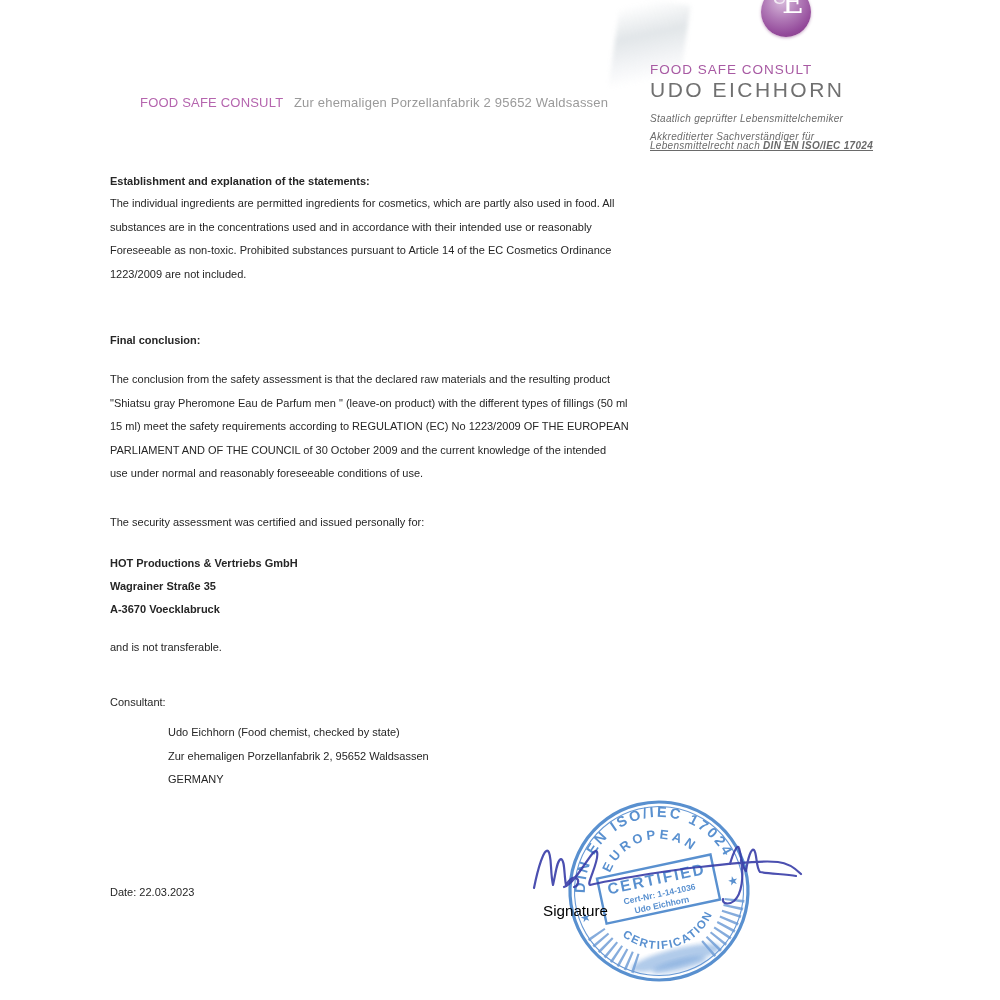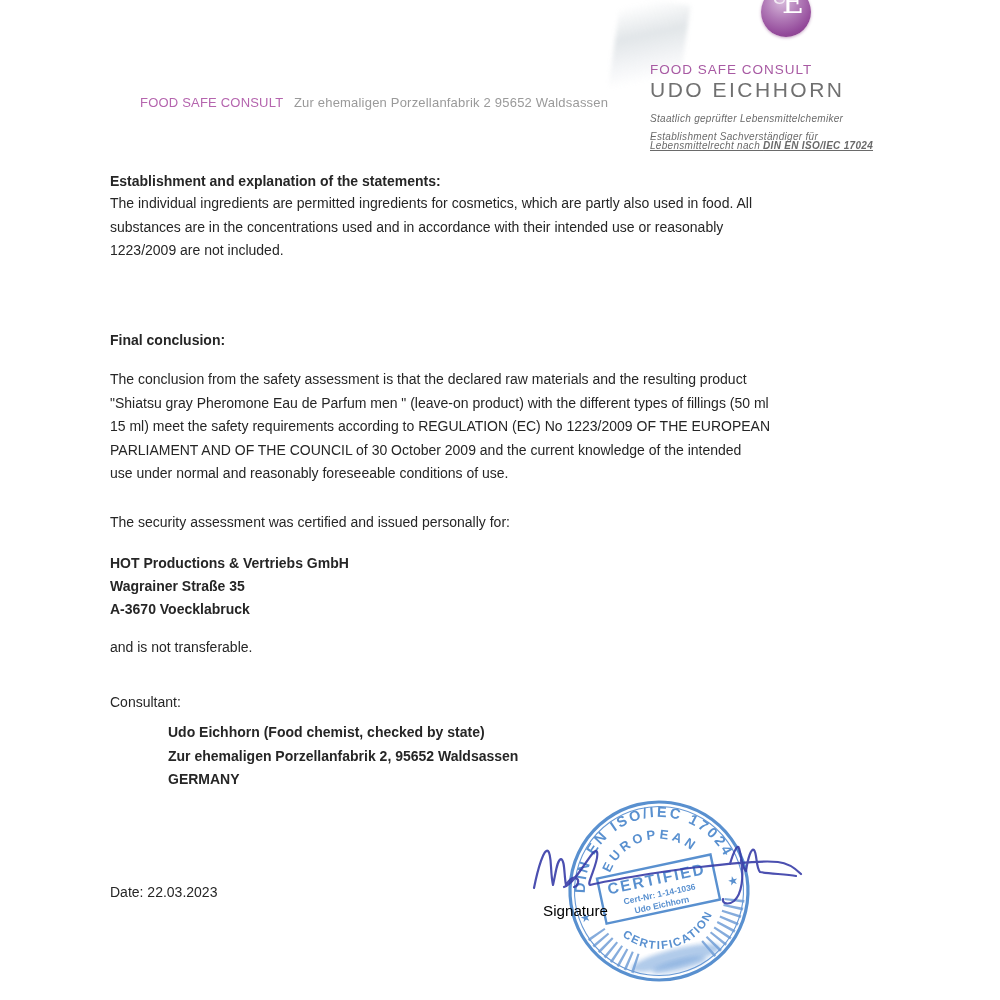--- a/index.html
+++ b/index.html
@@ -31,31 +31,31 @@
   
   .lh-brand{left:650px;top:62px;font-size:13.5px;color:#a85aa3;letter-spacing:1px;}
   .lh-name{left:650px;top:78px;font-size:21px;color:#707070;letter-spacing:2.5px;}
   .lh-cred1{left:650px;top:113px;}
   .lh-cred2{left:650px;top:131px;}
   .lh-cred3{left:650px;top:140px;text-decoration:underline;}
   .cred{font-size:10px;font-style:italic;color:#6a6a6a;letter-spacing:.3px;}
   .cred b{font-weight:bold;}
 
   
-  .body-text{font-size:14px;line-height:23.5px;}
+  .body-text{font-size:11px;line-height:23.5px;}
   .bold{font-weight:bold;}
   .h-establishment{left:110px;top:170px;}
   .p-establishment{left:110px;top:192px;}
   .h-final{left:110px;top:329px;}
   .p-final{left:110px;top:368px;}
   .p-intro{left:110px;top:511px;}
   .p-company{left:110px;top:552px;line-height:23px;}
   .p-note{left:110px;top:636px;}
   .p-consultant-label{left:110px;top:691px;}
-  .p-consultant{left:168px;top:721px;font-weight:bold;}
+  .p-consultant{left:168px;top:721px;}
   .p-date{left:110px;top:881px;}
   .sig-label{left:543px;top:883px;font-size:15.2px;color:#000000;z-index:3;margin-top:19px;}
 
   .stamp-wrap{left:549px;top:781px;width:220px;height:220px;z-index:2;opacity:.92;}
   .sig-wrap{left:520px;top:838px;width:290px;height:80px;z-index:4;}
 </style>
 </head>
 <body>
 
 <div class="page">
@@ -68,27 +68,28 @@
   </div>
 
   <div class="abs mini-header line">
     <span class="mini-brand">FOOD SAFE CONSULT</span>
     <span class="mini-address">Zur ehemaligen Porzellanfabrik 2   95652 Waldsassen</span>
   </div>
 
   <div class="abs lh-brand line">FOOD SAFE CONSULT</div>
   <div class="abs lh-name line">UDO EICHHORN</div>
   <div class="abs lh-cred1 cred line">Staatlich geprüfter Lebensmittelchemiker</div>
-  <div class="abs lh-cred2 cred line">Establishment Sachverständiger für</div>
+  <div class="abs lh-cred2 cred line">Akkreditierter Sachverständiger für</div>
   <div class="abs lh-cred3 cred line"><span>Lebensmittelrecht nach </span><b>DIN EN ISO/IEC 17024</b></div>
 
   <div class="abs h-establishment body-text bold line">Establishment and explanation of the statements:</div>
   <div class="abs p-establishment body-text">
     <div class="line">The individual ingredients are permitted ingredients for cosmetics, which are partly also used in food. All</div>
     <div class="line">substances are in the concentrations used and in accordance with their intended use or reasonably</div>
+    <div class="line">Foreseeable as non-toxic. Prohibited substances pursuant to Article 14 of the EC Cosmetics Ordinance</div>
     <div class="line">1223/2009 are not included.</div>
   </div>
 
   <div class="abs h-final body-text bold line">Final conclusion:</div>
   <div class="abs p-final body-text">
     <div class="line">The conclusion from the safety assessment is that the declared raw materials and the resulting product</div>
     <div class="line">"Shiatsu gray Pheromone Eau de Parfum men " (leave-on product) with the different types of fillings (50 ml</div>
     <div class="line">15 ml) meet the safety requirements according to REGULATION (EC) No 1223/2009 OF THE EUROPEAN</div>
     <div class="line">PARLIAMENT AND OF THE COUNCIL of 30 October 2009 and the current knowledge of the intended</div>
     <div class="line">use under normal and reasonably foreseeable conditions of use.</div>

